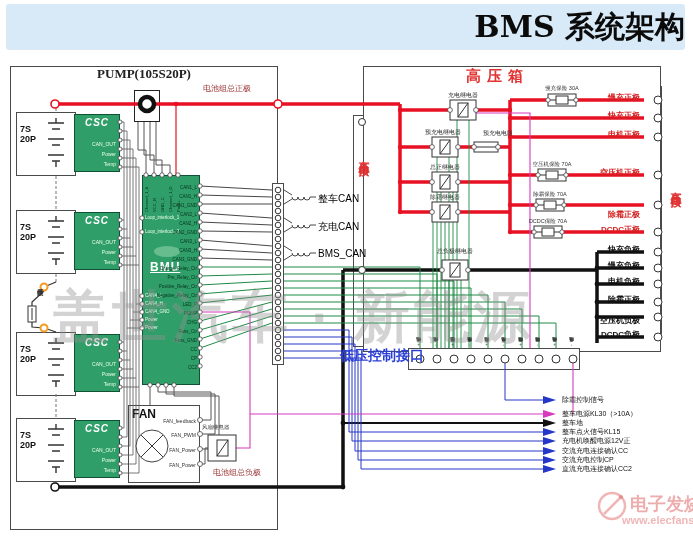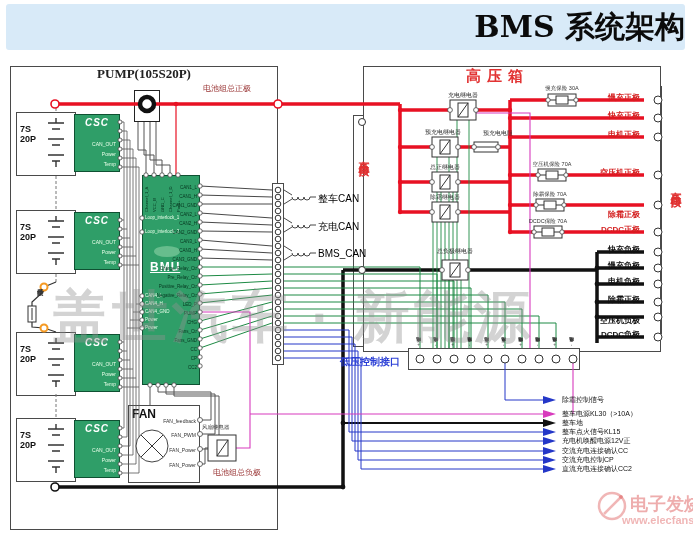--- a/index.html
+++ b/index.html
@@ -189,21 +189,21 @@
   <div class="pos-lbl" style="left:566px;top:209px">除霜正极</div>
   <div class="pos-lbl" style="left:566px;top:224px">DCDC正极</div>
   <div class="neg-lbl" style="left:566px;top:244px">快充负极</div>
   <div class="neg-lbl" style="left:566px;top:260px">慢充负极</div>
   <div class="neg-lbl" style="left:566px;top:276px">电机负极</div>
   <div class="neg-lbl" style="left:566px;top:294px">除霜正极</div>
   <div class="neg-lbl" style="left:566px;top:315px">空压机负极</div>
   <div class="neg-lbl" style="left:566px;top:329px">DCDC负极</div>
 
   <div class="box" style="left:408px;top:348px;width:172px;height:22px"></div>
-  <div class="lbl" style="left:340px;top:356px;font-size:10px;font-weight:bold;color:#2b3fd6">低压控制接口</div>
+  <div class="lbl" style="left:340px;top:348px;font-size:14px;font-weight:bold;color:#2b3fd6">低压控制接口</div>
   <div class="lvpin ven" style="left:416px;top:298px">充电继电器+</div>
   <div class="lvpin ven" style="left:433px;top:298px">充电继电器-</div>
   <div class="lvpin ven" style="left:450px;top:298px">预充继电器+</div>
   <div class="lvpin ven" style="left:467px;top:298px">预充继电器-</div>
   <div class="lvpin ven" style="left:484px;top:298px">总正继电器+</div>
   <div class="lvpin ven" style="left:501px;top:298px">总正继电器-</div>
   <div class="lvpin ven" style="left:518px;top:298px">除霜继电器+</div>
   <div class="lvpin ven" style="left:535px;top:298px">除霜继电器-</div>
   <div class="lvpin ven" style="left:552px;top:298px">总负继电器+</div>
   <div class="lvpin ven" style="left:569px;top:298px">总负继电器-</div>

